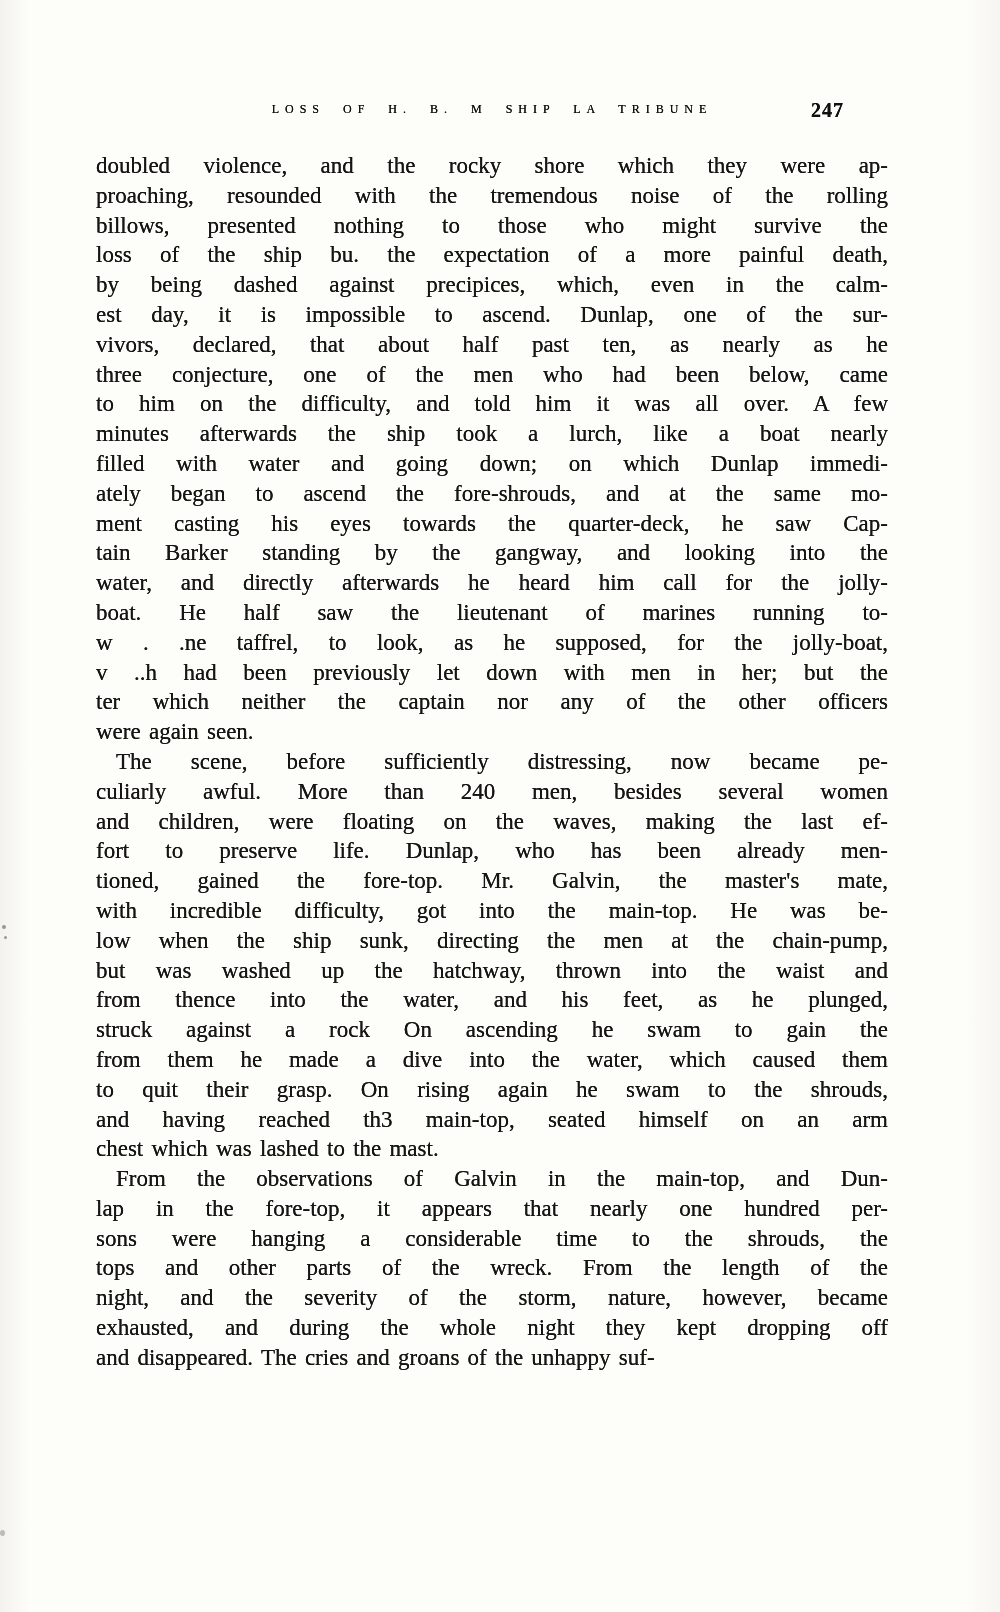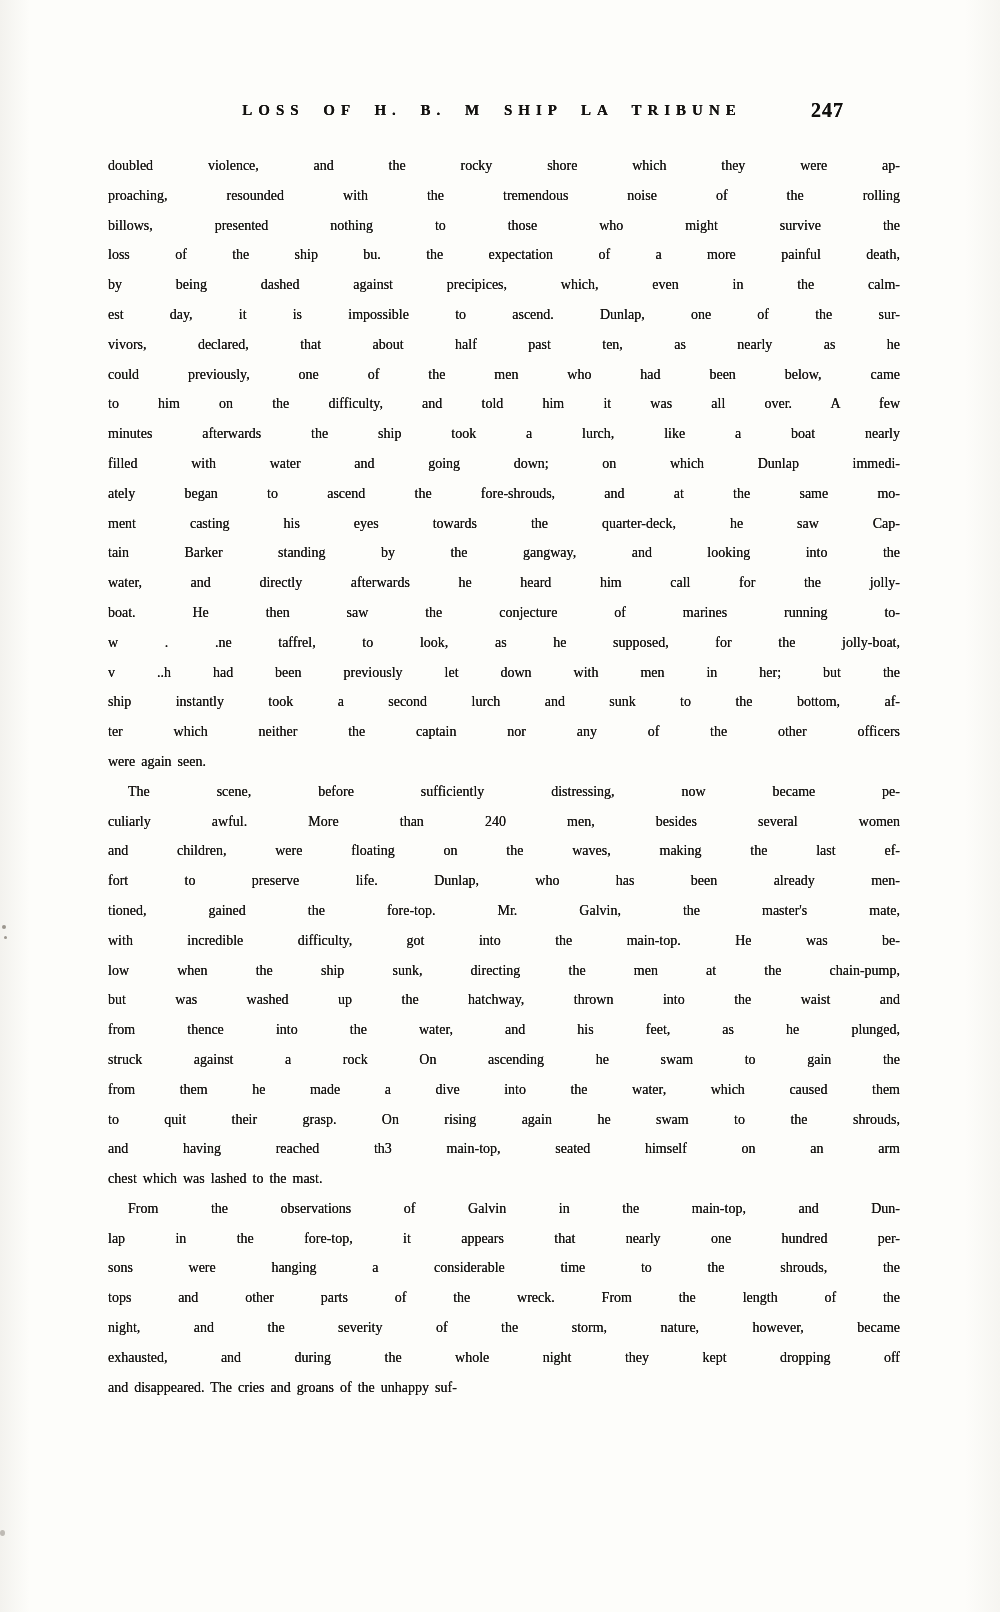--- a/index.html
+++ b/index.html
@@ -22,43 +22,43 @@
     top: 102px;
     left: 96px;
     width: 792px;
     height: 26px;
   }
   .running-title {
     position: absolute;
     left: 50%;
     transform: translateX(-50%);
     white-space: nowrap;
-    font-size: 15px;
-    font-weight: bold;
+    font-size: 12px;
+    font-weight: normal;
     letter-spacing: 6px;
     word-spacing: 9px;
     color: #141210;
     text-shadow: 0 0 0.5px #141210;
   }
   .page-number {
     position: absolute;
     right: 44px;
     top: -3px;
     font-size: 20px;
     font-weight: bold;
     letter-spacing: 1px;
     color: #11100e;
     text-shadow: 0 0 0.6px #11100e;
   }
   .text-block {
     position: absolute;
     top: 151px;
-    left: 108px;
+    left: 96px;
     width: 792px;
-    font-size: 14px;
+    font-size: 23px;
     line-height: 29.8px;
     word-spacing: 2.5px;
     text-shadow: 0 0 0.45px #1a1816;
   }
   .line {
     text-align: justify;
     text-align-last: justify;
   }
   .line.last {
     text-align-last: left;
@@ -87,32 +87,31 @@
 
   <div class="text-block">
       <div class="paragraph">
         <div class="line">doubled violence, and the rocky shore which they were ap-</div>
         <div class="line">proaching, resounded with the tremendous noise of the rolling</div>
         <div class="line">billows, presented nothing to those who might survive the</div>
         <div class="line">loss of the ship bu. the expectation of a more painful death,</div>
         <div class="line">by being dashed against precipices, which, even in the calm-</div>
         <div class="line">est day, it is impossible to ascend.  Dunlap, one of the sur-</div>
         <div class="line">vivors, declared, that about half past ten, as nearly as he</div>
-        <div class="line">could previously, one of the men who had been below, came</div>
+        <div class="line">three conjecture, one of the men who had been below, came</div>
         <div class="line">to him on the difficulty, and told him it was all over.  A few</div>
         <div class="line">minutes afterwards the ship took a lurch, like a boat nearly</div>
         <div class="line">filled with water and going down; on which Dunlap immedi-</div>
         <div class="line">ately began to ascend the fore-shrouds, and at the same mo-</div>
         <div class="line">ment casting his eyes towards the quarter-deck, he saw Cap-</div>
         <div class="line">tain Barker standing by the gangway, and looking into the</div>
         <div class="line">water, and directly afterwards he heard him call for the jolly-</div>
-        <div class="line">boat.  He then saw the conjecture of marines running to-</div>
+        <div class="line">boat.  He half saw the lieutenant of marines running to-</div>
         <div class="line">w . .ne taffrel, to look, as he supposed, for the jolly-boat,</div>
         <div class="line">v ..h had been previously let down with men in her; but the</div>
-        <div class="line">ship instantly took a second lurch and sunk to the bottom, af-</div>
         <div class="line">ter which neither the captain nor any of the other officers</div>
         <div class="line last">were again seen.</div>
       </div>
       <div class="paragraph">
         <div class="line indent">The scene, before sufficiently distressing, now became pe-</div>
         <div class="line">culiarly awful.  More than 240 men, besides several women</div>
         <div class="line">and children, were floating on the waves, making the last ef-</div>
         <div class="line">fort to preserve life.  Dunlap, who has been already men-</div>
         <div class="line">tioned, gained the fore-top.  Mr. Galvin, the master's mate,</div>
         <div class="line">with incredible difficulty, got into the main-top.  He was be-</div>

